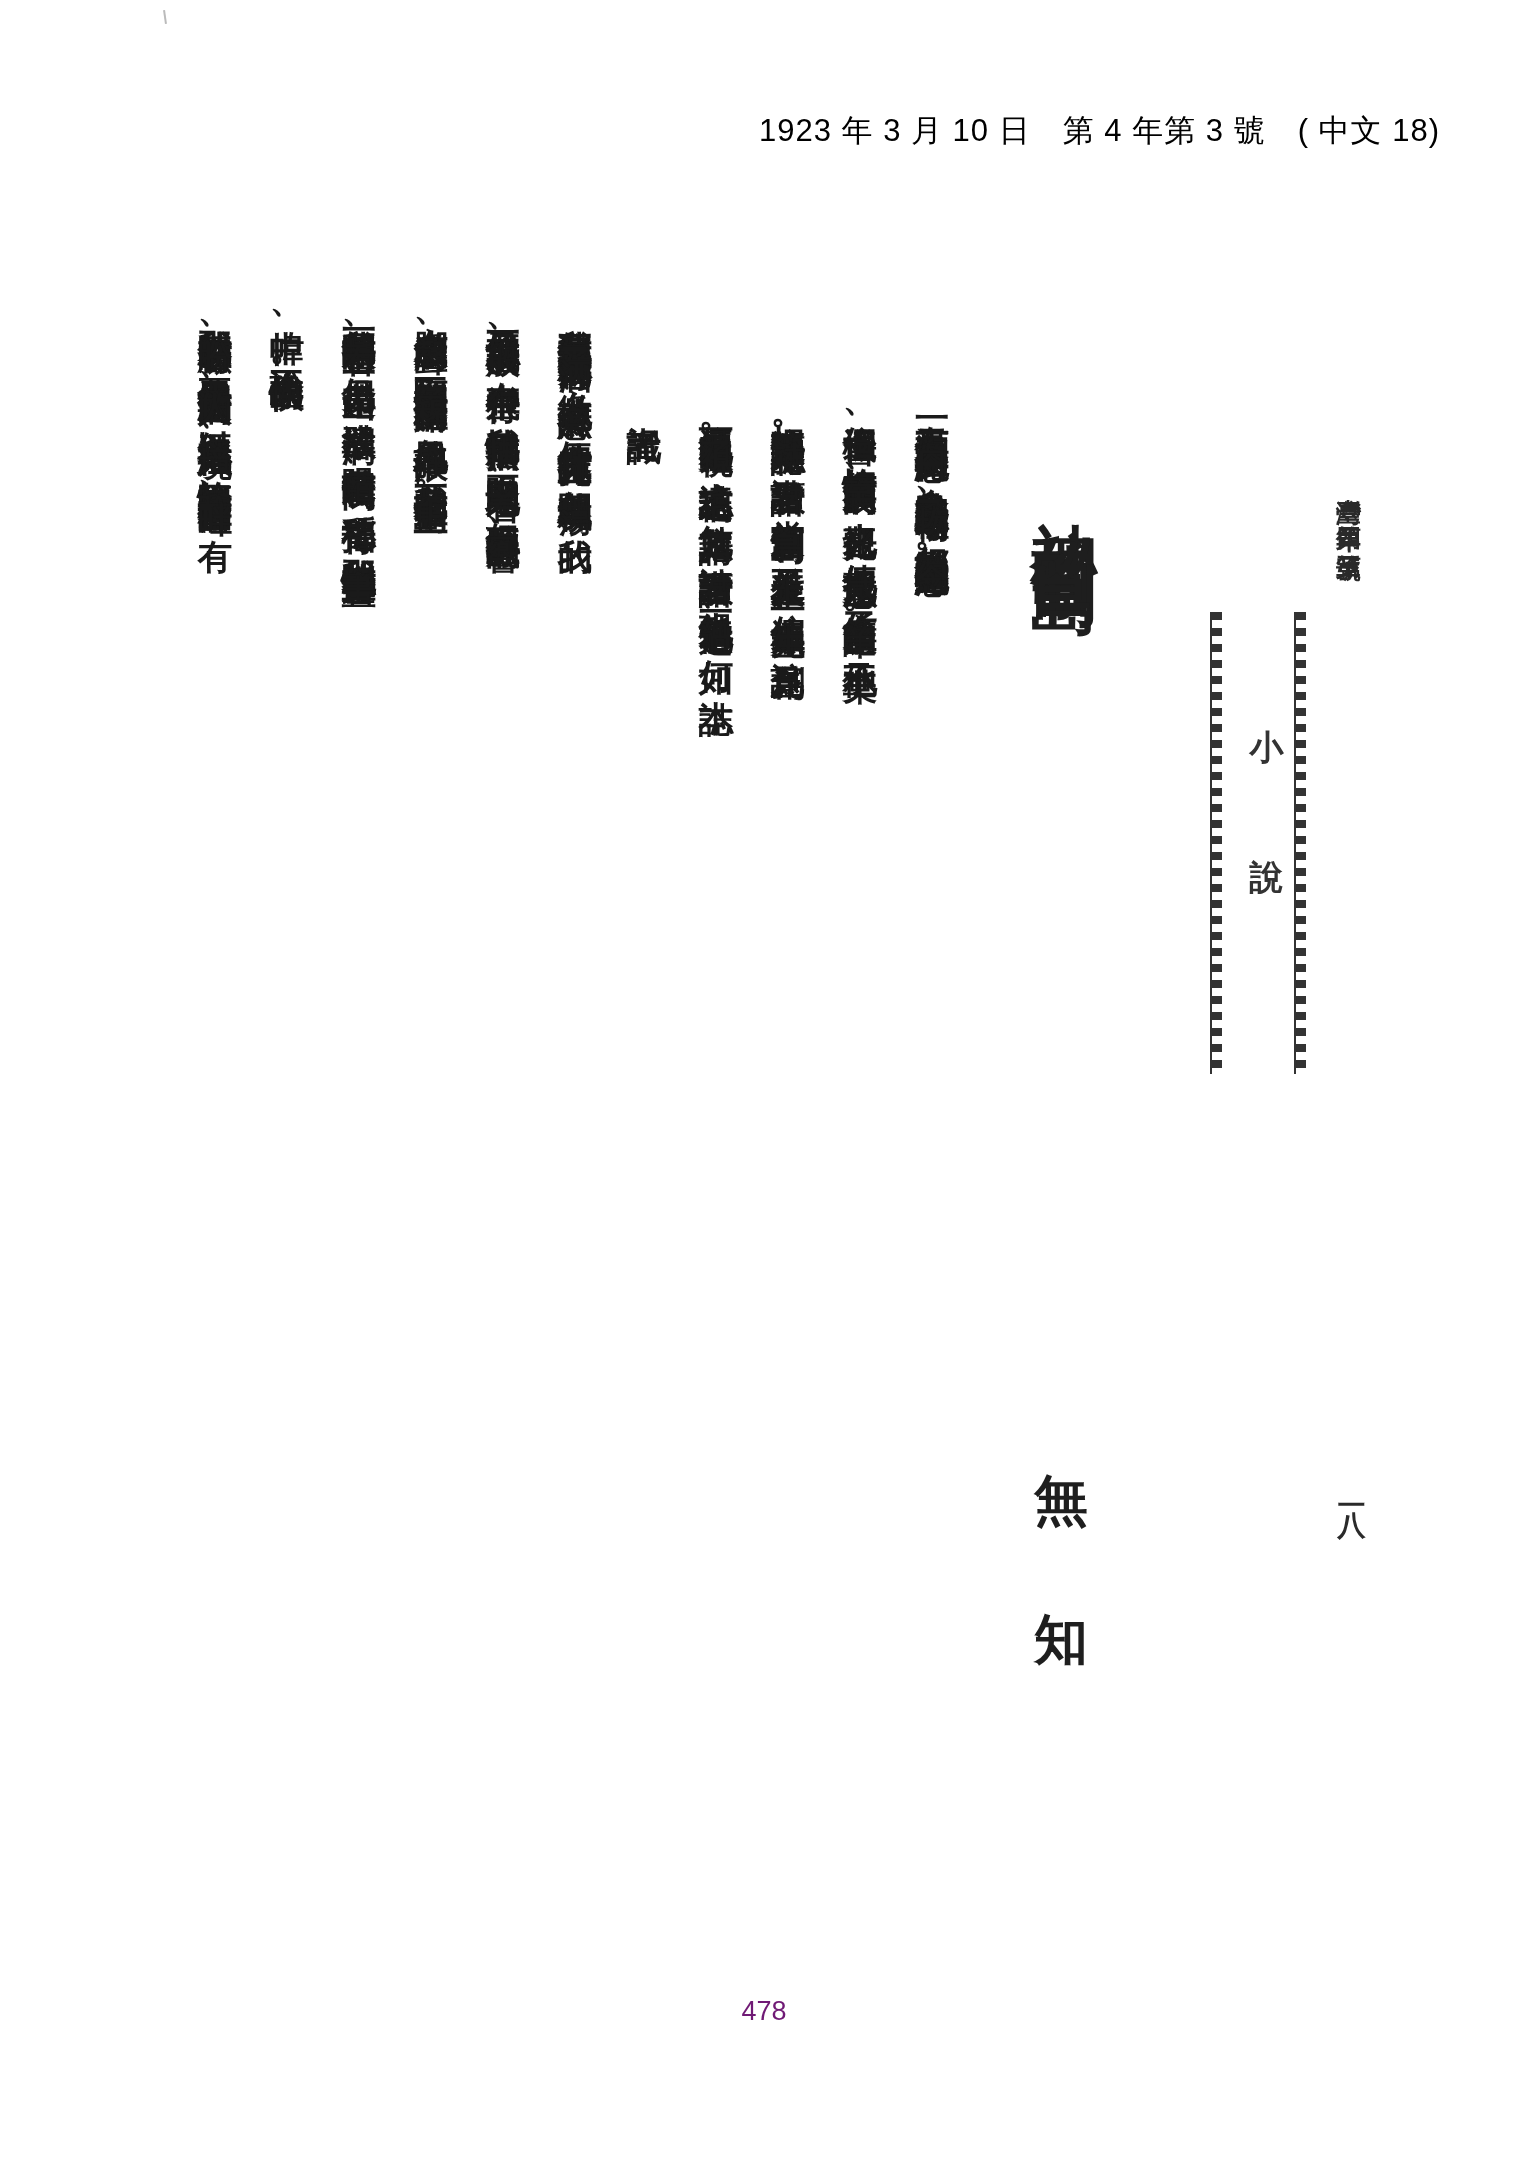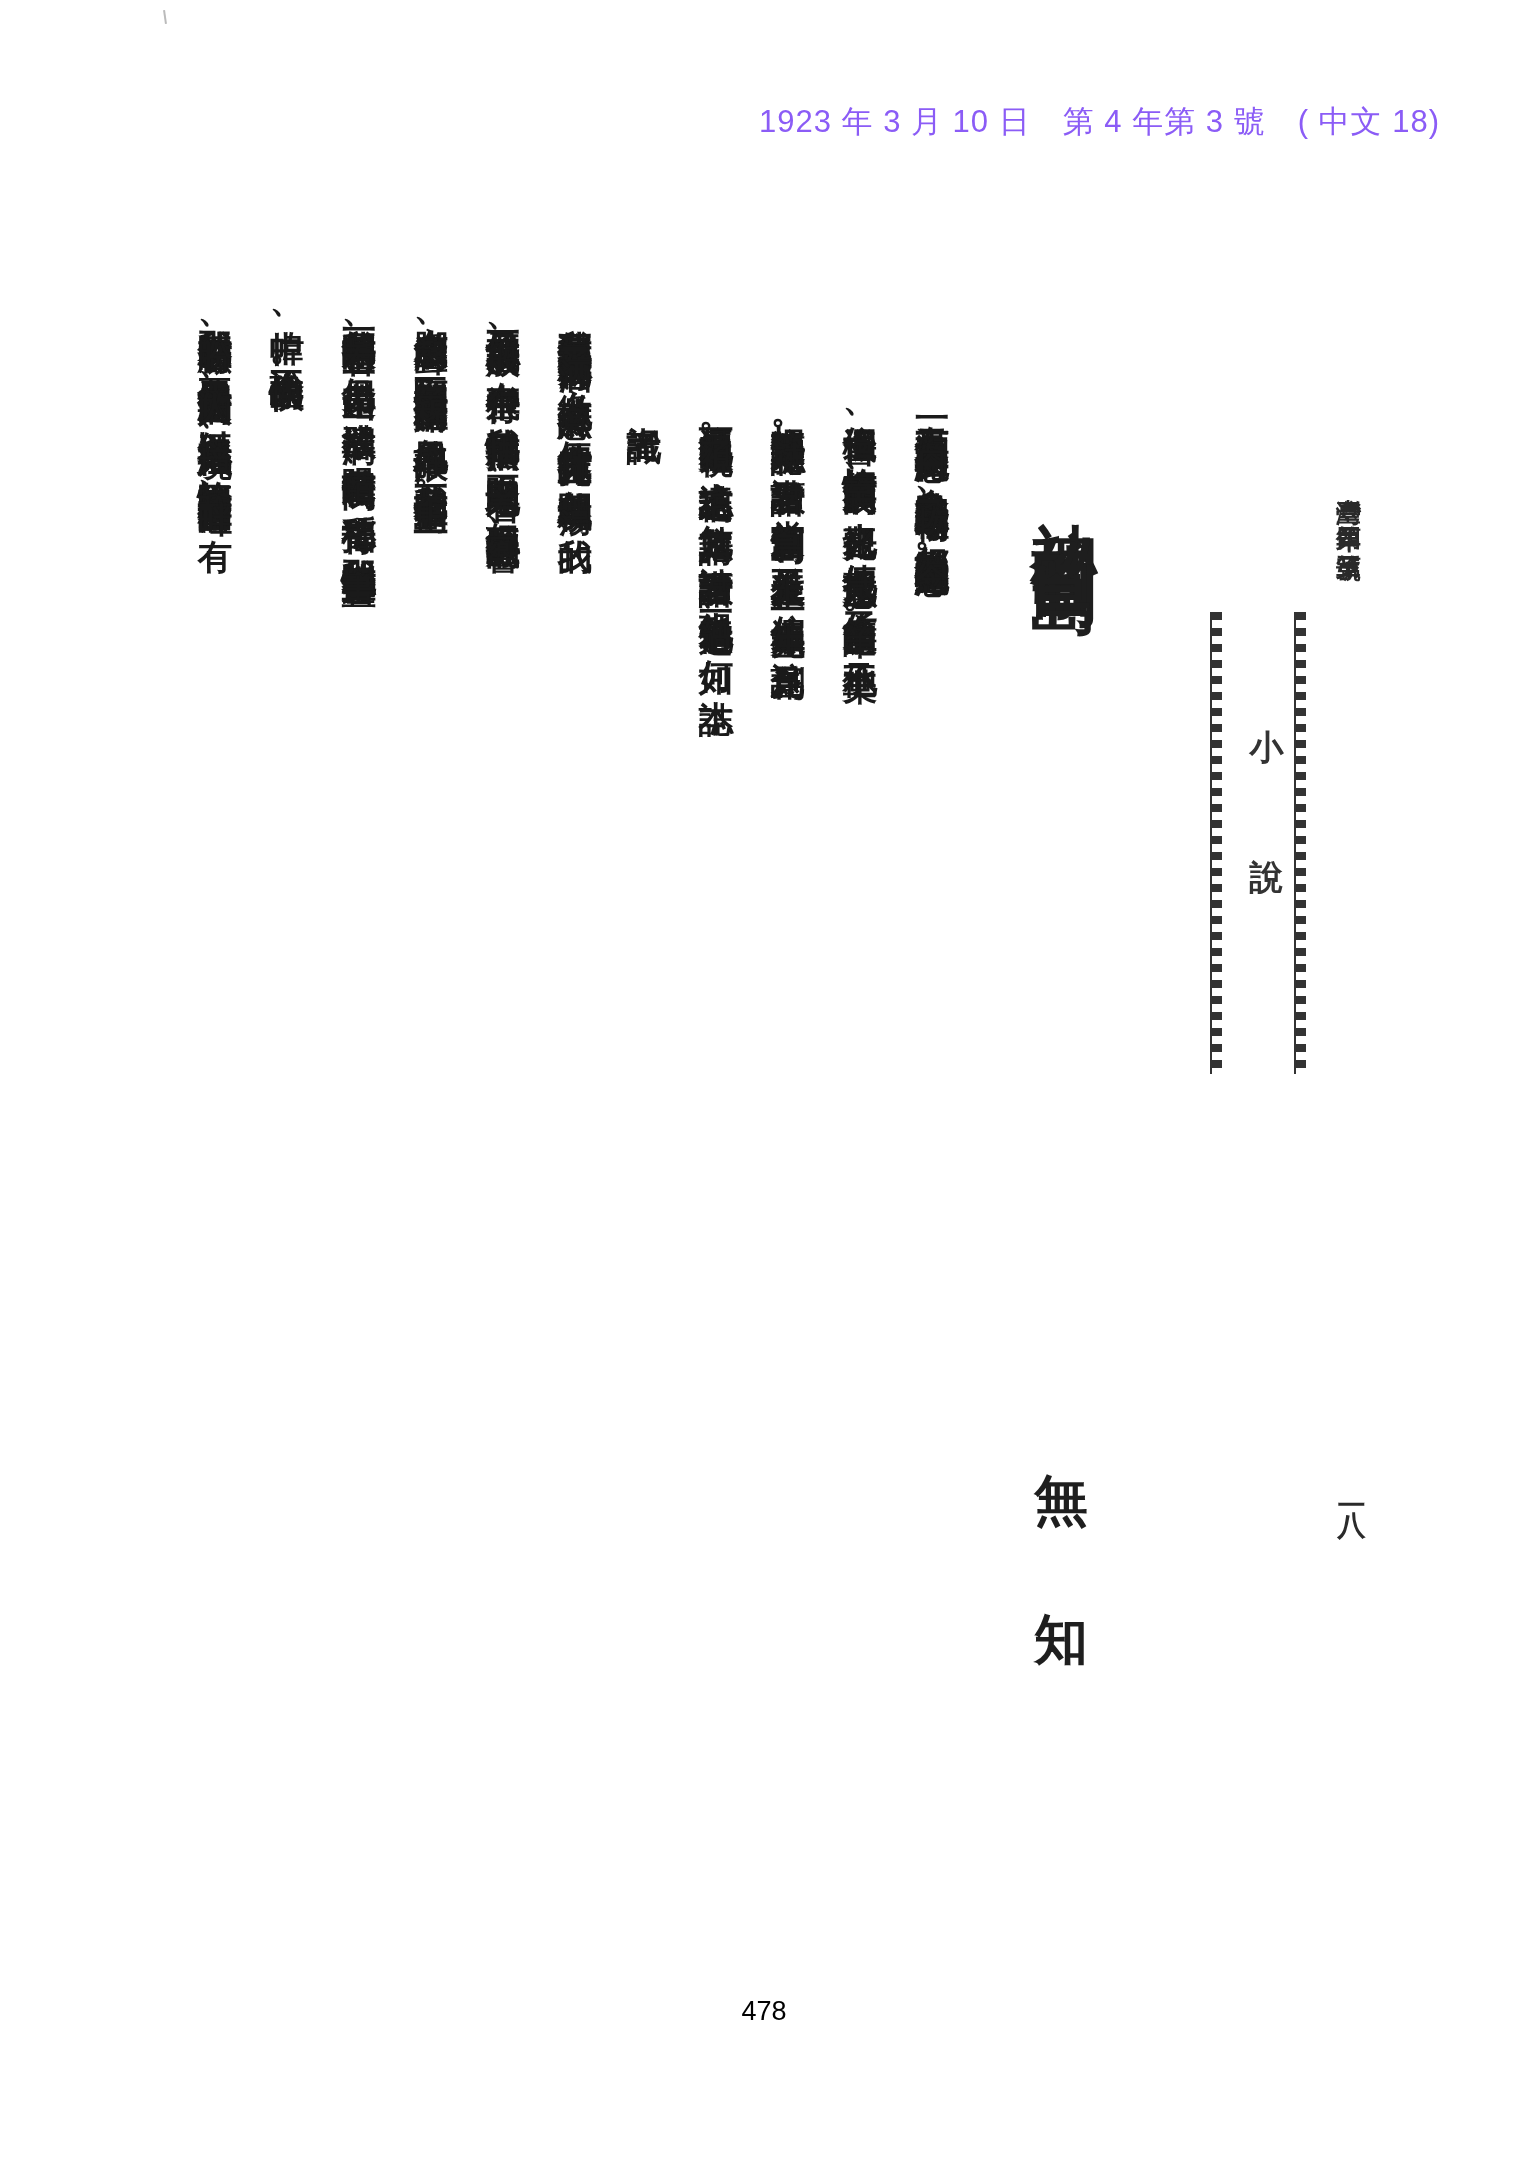--- a/index.html
+++ b/index.html
@@ -1,38 +1,38 @@
 <!DOCTYPE html>
 <html><head>
 <meta charset="utf-8">
 <style>
   html, body { margin: 0; padding: 0; background: #ffffff; }
   body { width: 1528px; height: 2160px; position: relative; overflow: hidden;
          font-family: "DejaVu Sans", sans-serif; color: #1a1a1a; }
-  .header-line { position: absolute; top: 101px; right: 88px; font-size: 31px;
-                 font-family: "Liberation Sans", "DejaVu Sans", sans-serif; color: #8b5cf6; letter-spacing: 1px; white-space: nowrap; }
+  .header-line { position: absolute; top: 110px; right: 88px; font-size: 31px;
+                 font-family: "Liberation Sans", "DejaVu Sans", sans-serif; color: #000000; letter-spacing: 1px; white-space: nowrap; }
   .vcol { position: absolute; writing-mode: vertical-rl; text-orientation: upright;
           font-family: "DejaVu Sans", sans-serif; font-weight: bold; white-space: nowrap; }
   .running-head { top: 478px; left: 1332px; font-size: 25px; letter-spacing: 1px; color: #2a2a2a; }
   .page-kanji { top: 1490px; left: 1332px; font-size: 28px; color: #2a2a2a; }
   .genre-box { position: absolute; top: 612px; left: 1210px; width: 96px; height: 462px; }
   .genre-border { position: absolute; top: 0; bottom: 0; width: 10px;
                   background: repeating-linear-gradient(to bottom, #333 0 8px, transparent 8px 16px);
                   border-left: 2px solid #333; }
   .genre-border.left { left: 0; }
   .genre-border.right { right: 0; }
   .genre-label { position: absolute; top: 90px; left: 34px; font-size: 34px; font-weight: bold;
                  writing-mode: vertical-rl; text-orientation: upright; letter-spacing: 130px; color: #333; }
   .title { top: 468px; left: 1020px; font-size: 66px; letter-spacing: 10px; color: #1e1e1e;
            font-family: "DejaVu Serif", serif; }
   .author { top: 1430px; left: 1025px; font-size: 54px; letter-spacing: 140px; color: #1e1e1e;
             font-family: "DejaVu Serif", serif; }
   .body-col { font-size: 34.5px; line-height: 1; letter-spacing: 1.6px; color: #1a1a1a; }
   .page-number { position: absolute; top: 1996px; left: 0; right: 0; text-align: center;
-                 font-family: "Liberation Sans", sans-serif; font-size: 27px; color: #000000; }
+                 font-family: "Liberation Sans", sans-serif; font-size: 27px; color: #701a75; }
   .scan-speck { position: absolute; width: 2px; height: 14px; background: #bbb; top: 10px; left: 164px; transform: rotate(-8deg); }
 </style>
 </head>
 <body>
 
 <div class="scan-speck"></div>
 
 <div class="header-line">1923 年 3 月 10 日　第 4 年第 3 號　( 中文 18)</div>
 
 <div class="vcol running-head">臺灣　第四年　第三號</div>

